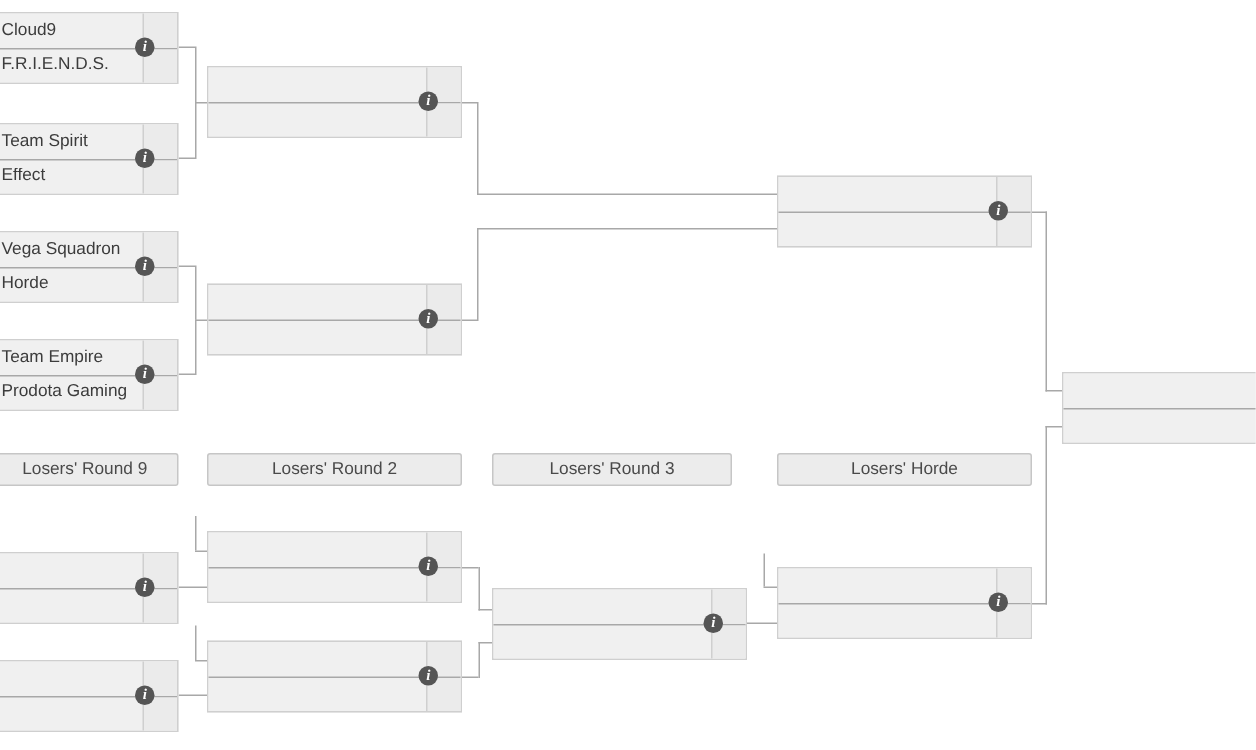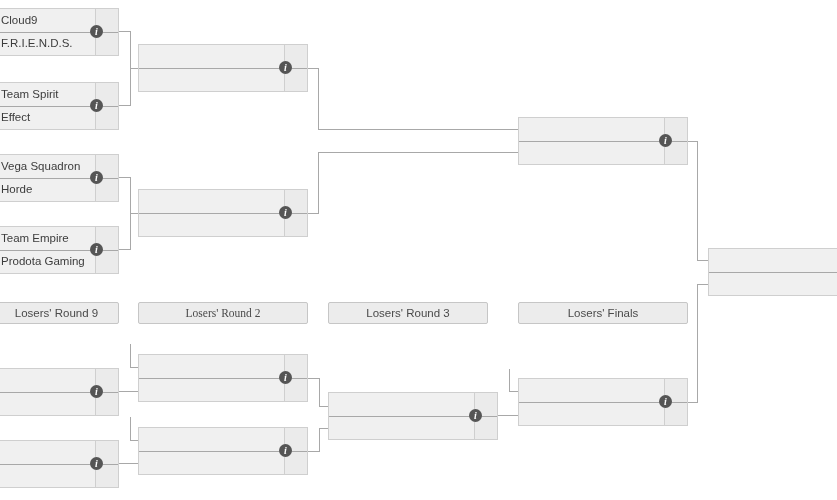--- a/index.html
+++ b/index.html
@@ -242,28 +242,28 @@
     </div>
     <div class="slot">
       <span class="tname"></span>
 
     </div>
   </div>
 
   <div class="roundlabel" style="left:-6px; top:302px; width:125px;">
     <span>Losers' Round 9</span>
   </div>
-  <div class="roundlabel" style="left:138px; top:302px; width:170px;font-family:Liberation Serif, serif;">
+  <div class="roundlabel" style="left:138px; top:302px; width:170px;">
     <span>Losers' Round 2</span>
   </div>
   <div class="roundlabel" style="left:328px; top:302px; width:160px;">
     <span>Losers' Round 3</span>
   </div>
   <div class="roundlabel" style="left:518px; top:302px; width:170px;">
-    <span>Losers' Finals</span>
+    <span>Losers' Horde</span>
   </div>
 
   <div class="match" style="left:-6px; top:368px; width:125px; height:48px;">
     <div class="slot">
       <span class="tname"></span>
       <span class="score"></span>
     </div>
     <div class="slot">
       <span class="tname"></span>
       <span class="score"></span>

